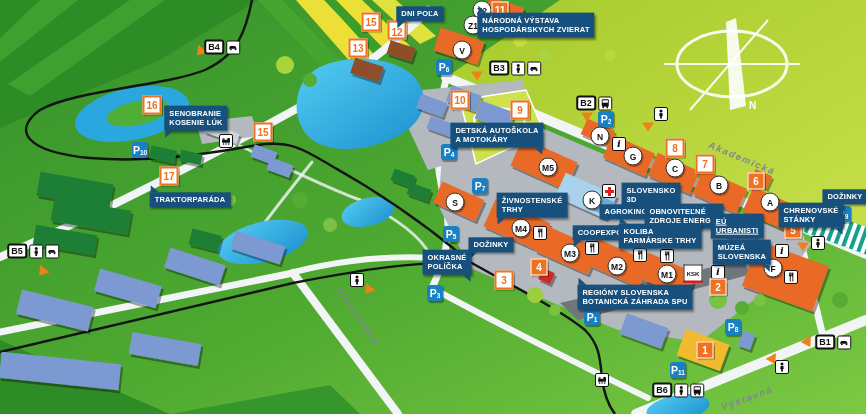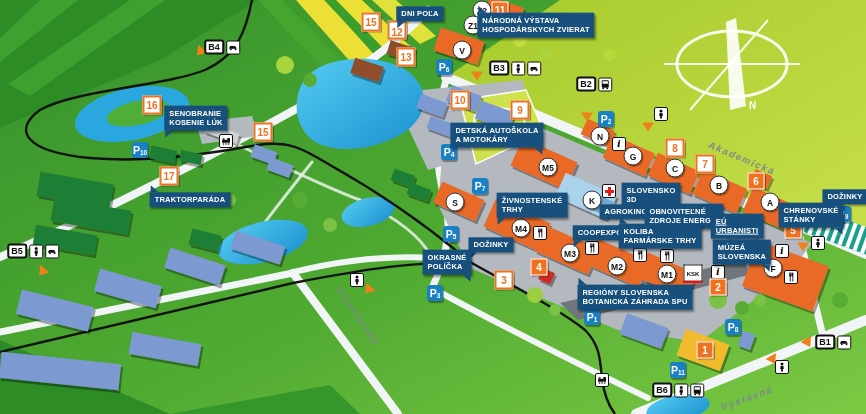--- a/index.html
+++ b/index.html
@@ -334,21 +334,21 @@
       </div>
       <div class="num outline" style="left: 460px; top: 100px;">
         <span>10</span>
       </div>
       <div class="num solid" style="left: 500px; top: 10px;">
         <span>11</span>
       </div>
       <div class="num outline" style="left: 397px; top: 30px; align-items: flex-end;">
         <span>12</span>
       </div>
-      <div class="num outline" style="left: 358px; top: 57px; margin-left: 48px;">
+      <div class="num outline" style="left: 358px; top: 48px;">
         <span>13</span>
       </div>
       <div class="num outline" style="left: 371px; top: 22px;">
         <span>15</span>
       </div>
       <div class="num outline" style="left: 263px; top: 132px;">
         <span>15</span>
       </div>
       <div class="num outline" style="left: 152px; top: 105px;">
         <span>16</span>
@@ -403,21 +403,21 @@
       <div class="gate" style="left: 833px; top: 342px;">
         <span class="gbadge">B1</span>
         <span class="icbox">
           <svg viewBox="0 0 12 8">
             <path d="M1 4.5 2 2.8c.2-.4.5-.6 1-.6h4.4c.5 0 .9.2 1.2.6l1.3 1.7c.3.4.1 1-.5 1H1.6c-.5 0-.8-.5-.6-1z"></path>
             <circle cx="3.2" cy="6.2" r="1.1"></circle>
             <circle cx="8.8" cy="6.2" r="1.1"></circle>
           </svg>
         </span>
       </div>
-      <div class="gate" style="left: 594px; top: 84px; align-items: center;">
+      <div class="gate" style="left: 594px; top: 103px; align-items: center;">
         <span class="gbadge">B2</span>
         <span class="icbox">
           <svg viewBox="0 0 10 10">
             <rect x="1.5" y="0.8" width="7" height="7.4" rx="1"></rect>
             <rect x="2.3" y="1.8" width="5.4" height="2.4" fill="#fff"></rect>
             <circle cx="3" cy="9" r="0.9"></circle>
             <circle cx="7" cy="9" r="0.9"></circle>
           </svg>
         </span>
       </div>

